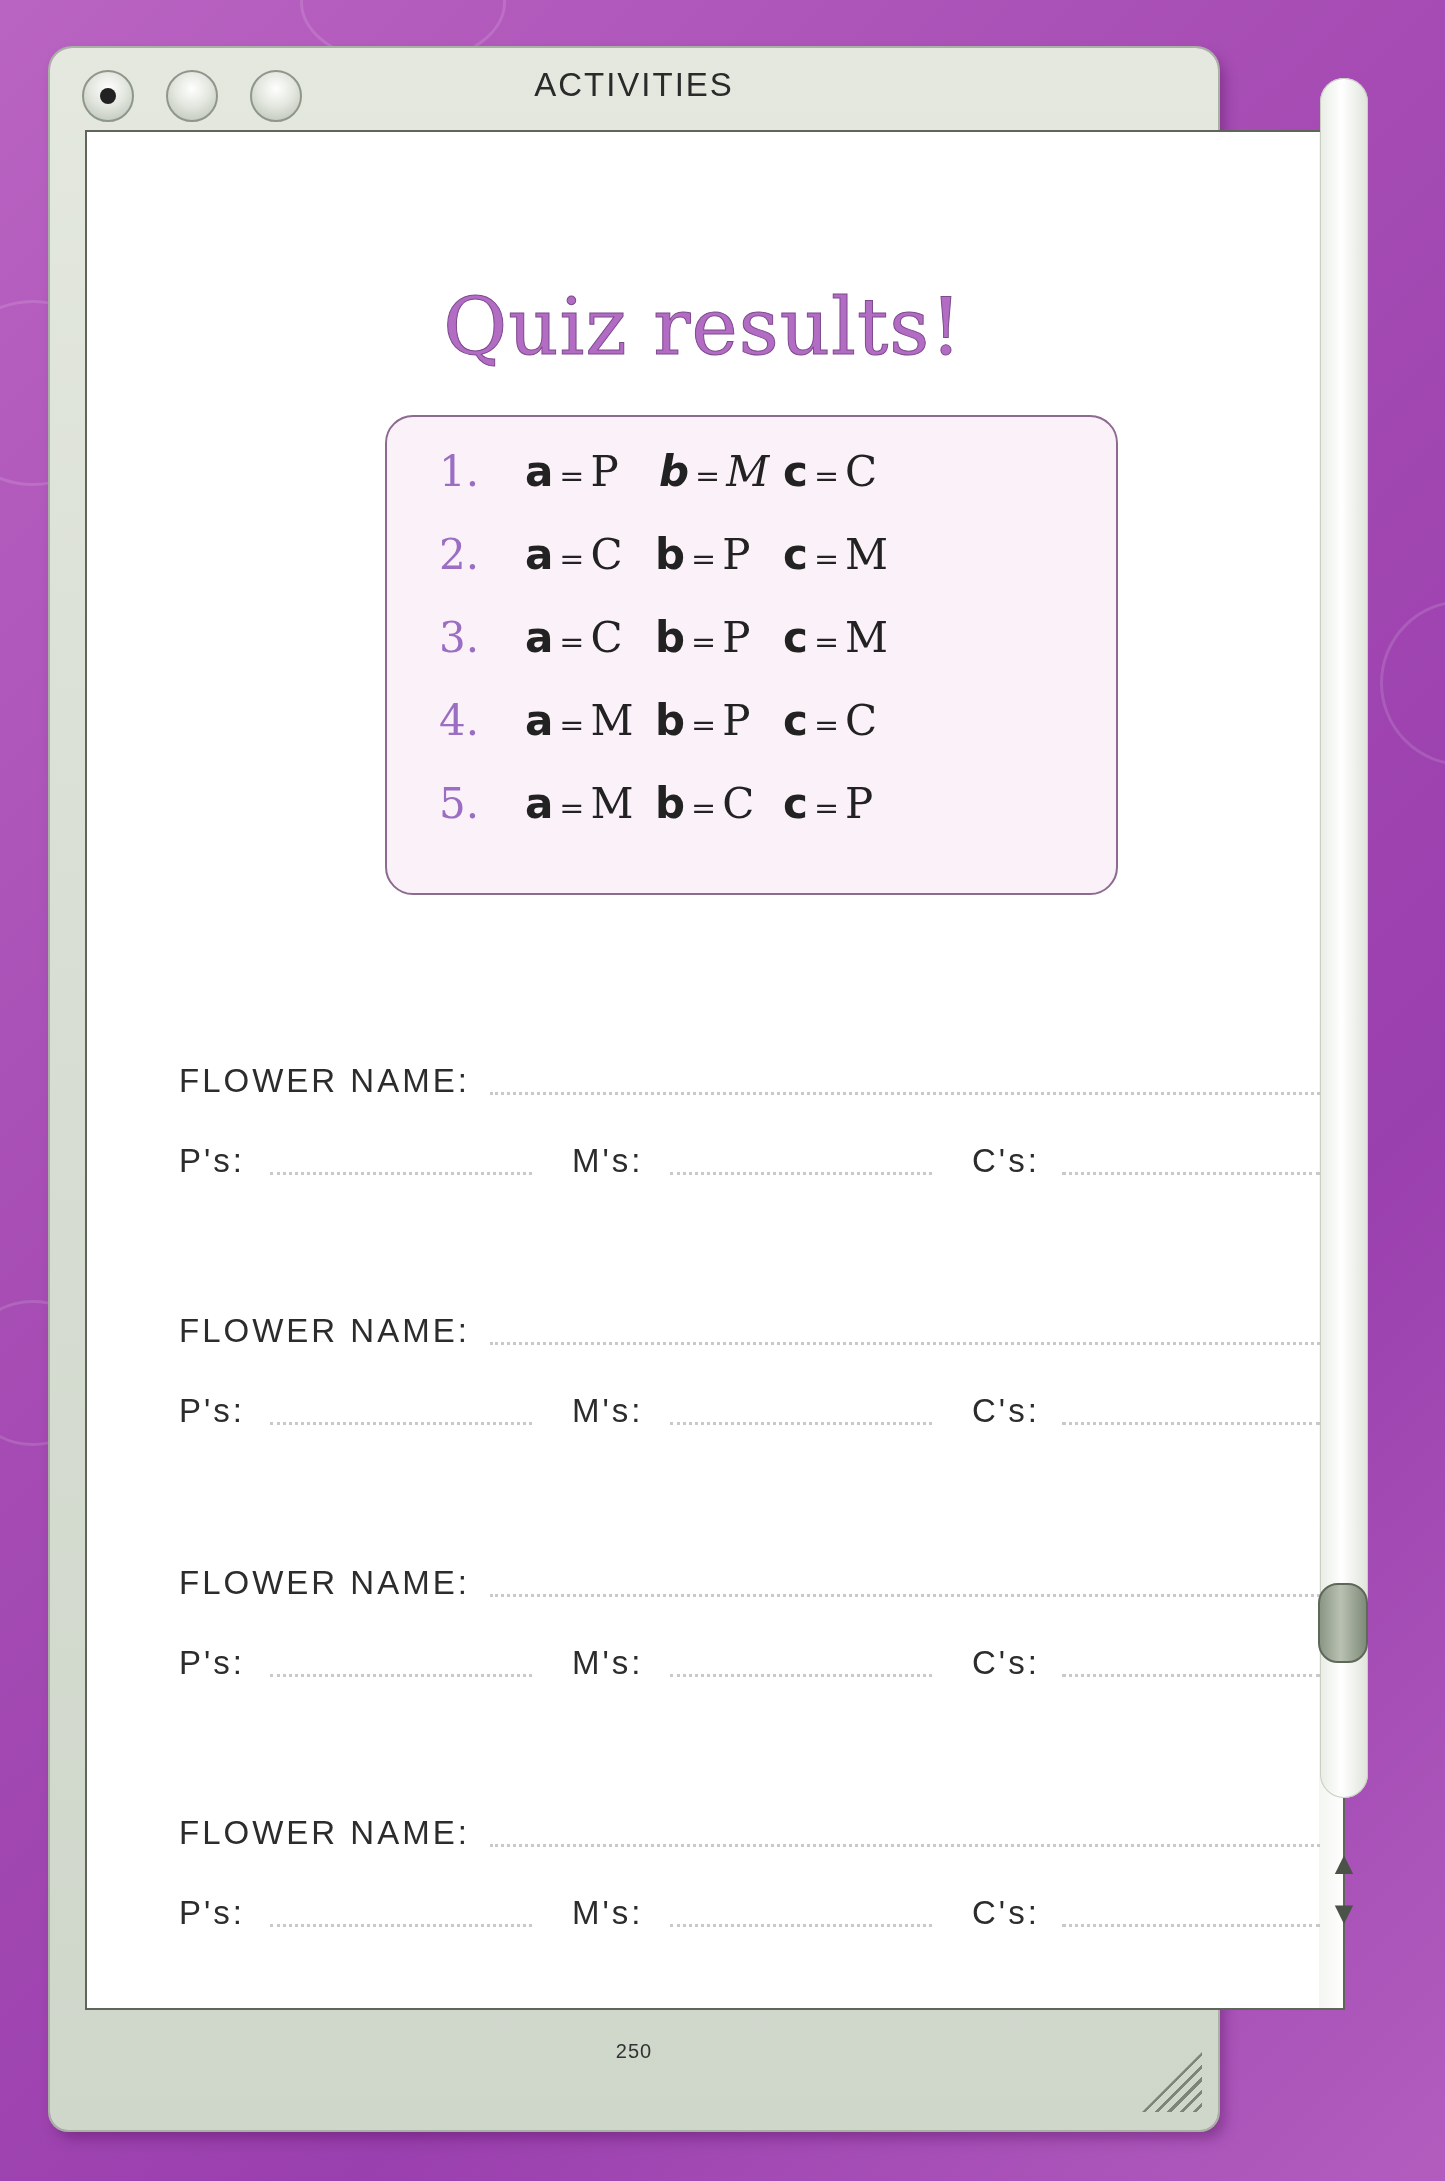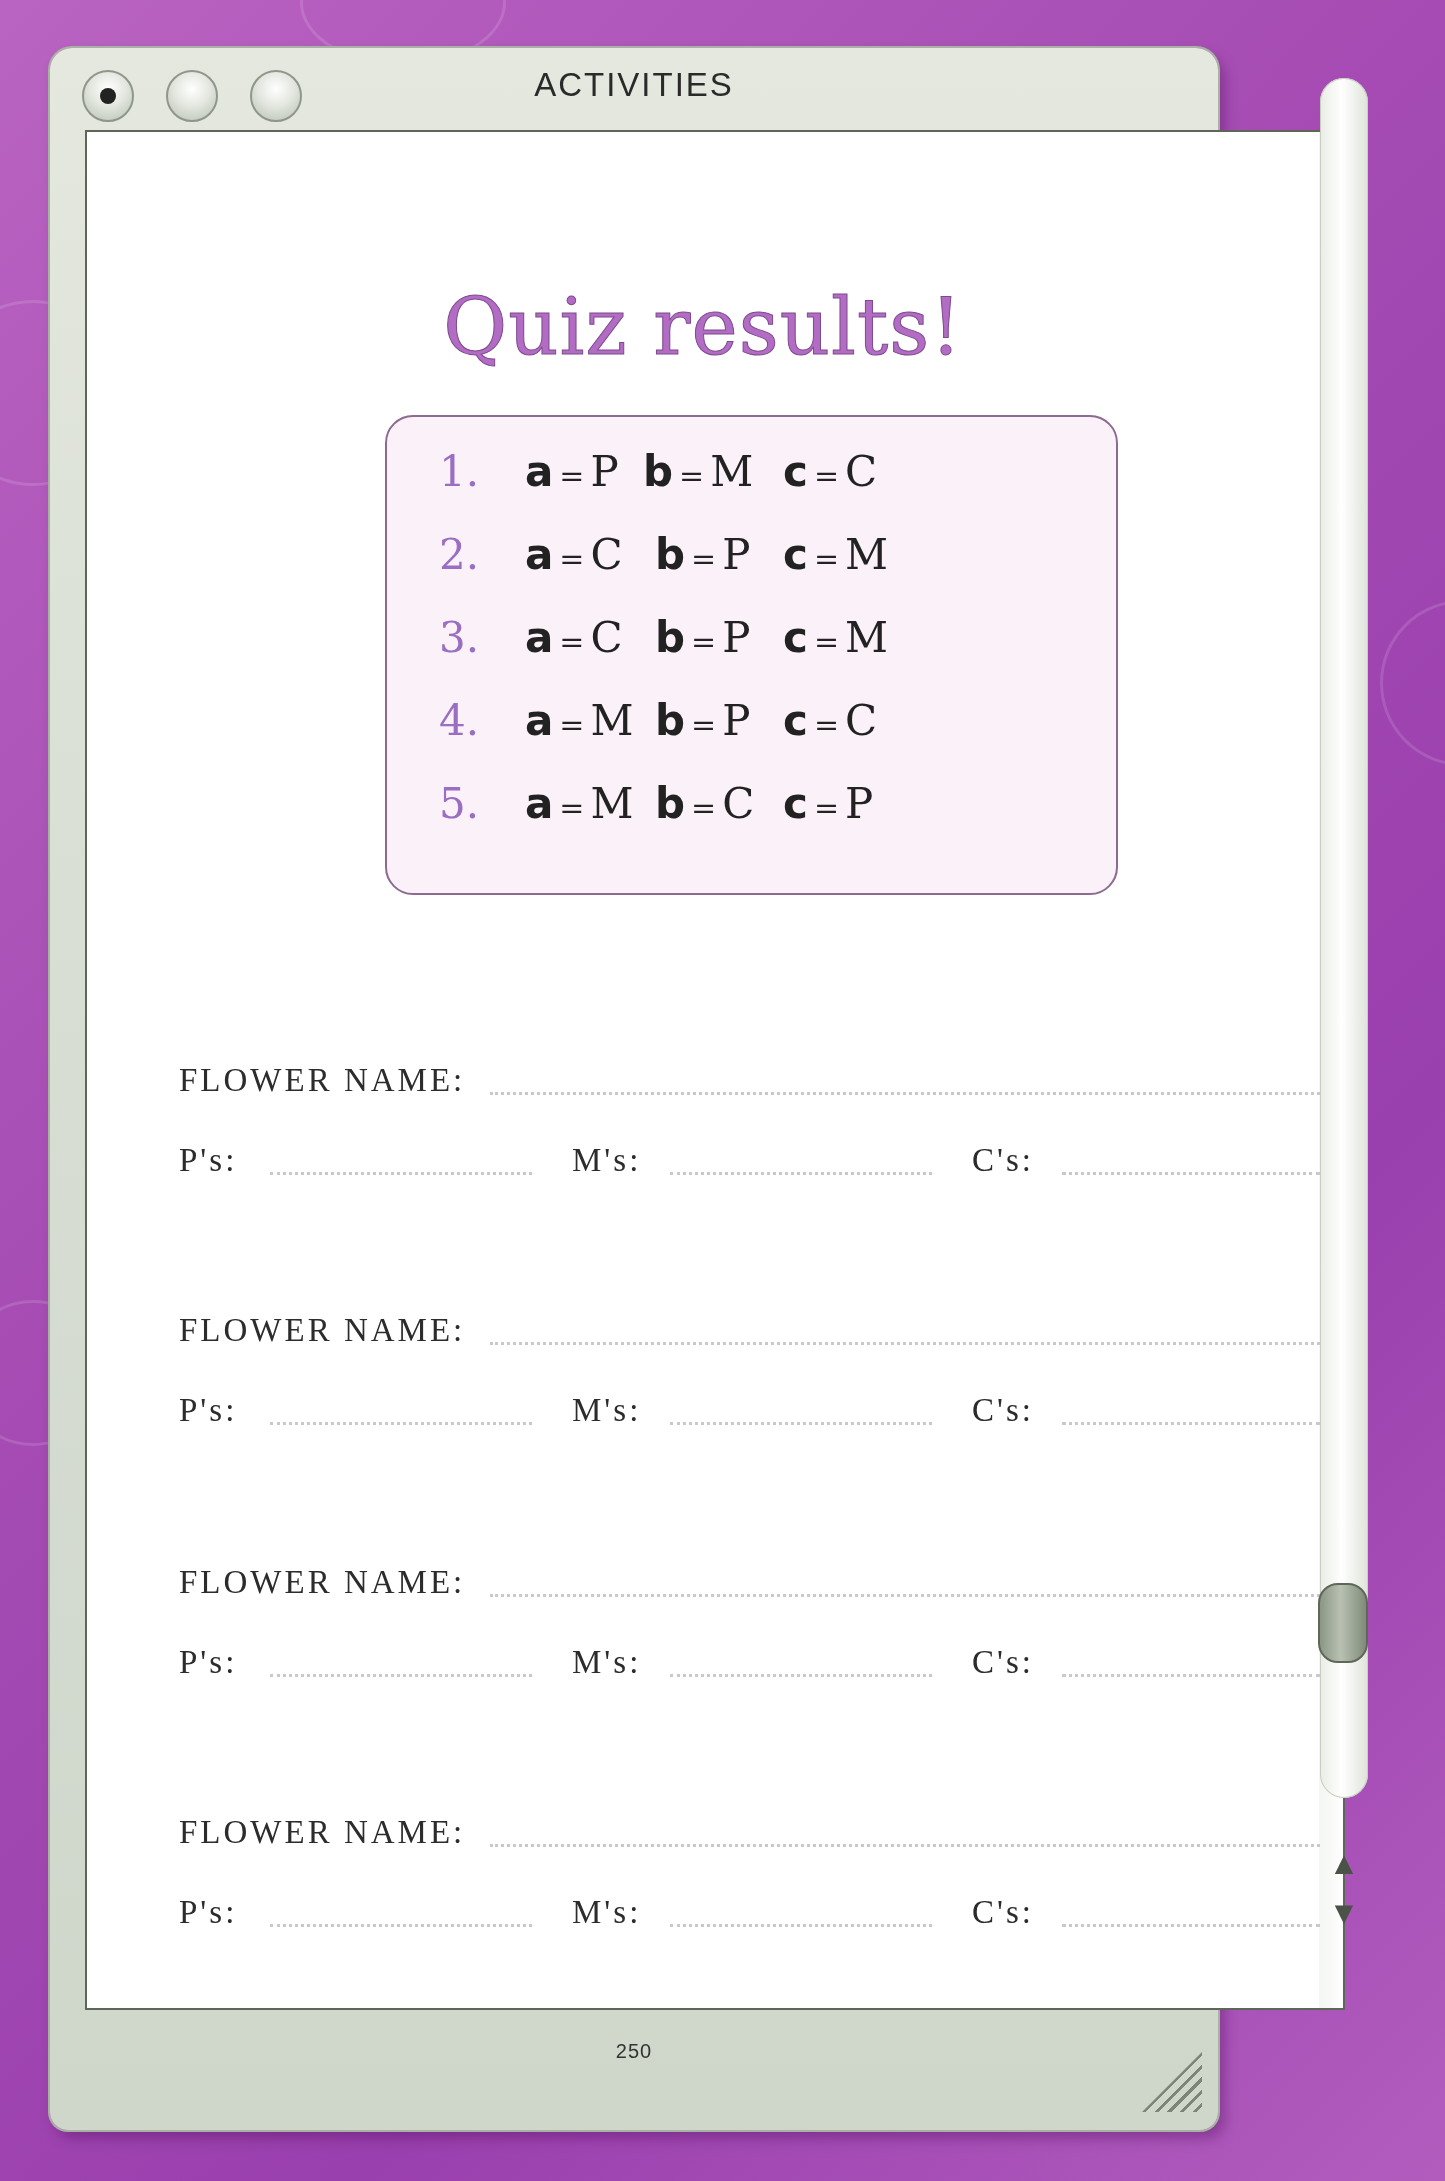--- a/index.html
+++ b/index.html
@@ -52,21 +52,21 @@
   .quiz-box { position:absolute; left:298px; top:283px; width:733px; height:480px;
     background:#fbf1f8; border:2px solid #8d6a8f; border-radius:28px; box-sizing:border-box; }
   .quiz-row { position:absolute; left:0; width:100%; height:60px; font-size:42px; color:#222;
     font-family:"DejaVu Serif", serif; }
   .quiz-num { position:absolute; left:52px; color:#9a6ec2; font-family:"DejaVu Serif", serif; }
   .quiz-cell { position:absolute; white-space:nowrap; }
   .quiz-cell .key { font-weight:bold; font-family:"DejaVu Sans", sans-serif; }
   .quiz-cell .eq { font-size:30px; padding:0 6px; }
 
   .flower-block { position:absolute; left:0; width:1232px; height:160px; }
-  .label { position:absolute; font-family:Liberation Serif, serif; font-size:33px; letter-spacing:3px; color:#2c2c2c;text-align:center; }
+  .label { position:absolute; font-family:Liberation Sans, sans-serif; font-size:33px; letter-spacing:3px; color:#2c2c2c;text-align:center; }
   .dotline { position:absolute; height:0; border-bottom:3px dotted #c9c9c9; }
 </style>
 </head>
 <body>
 
 <div class="bg-swirl" style="left:-60px;top:300px;width:180px;height:180px;"></div>
 <div class="bg-swirl" style="left:-40px;top:1300px;width:140px;height:140px;"></div>
 <div class="bg-swirl" style="left:1380px;top:600px;width:160px;height:160px;"></div>
 <div class="bg-swirl" style="left:300px;top:-60px;width:200px;height:120px;"></div>
 
@@ -82,21 +82,21 @@
 
   <div class="content">
     <div class="scrolltrack"></div>
 
     <div class="quiz-title">Quiz results!</div>
 
     <div class="quiz-box">
       <div class="quiz-row" style="top:30px;">
         <span class="quiz-num">1.</span>
         <span class="quiz-cell" style="left:138px;"><span class="key">a</span><span class="eq">=</span><span>P</span></span>
-        <span class="quiz-cell" style="left:256px;"><span class="key">b</span><span class="eq">=</span><span>M</span></span>
+        <span class="quiz-cell" style="left:272px;font-style:italic;"><span class="key">b</span><span class="eq">=</span><span>M</span></span>
         <span class="quiz-cell" style="left:396px;"><span class="key">c</span><span class="eq">=</span><span>C</span></span>
       </div>
       <div class="quiz-row" style="top:113px;">
         <span class="quiz-num">2.</span>
         <span class="quiz-cell" style="left:138px;"><span class="key">a</span><span class="eq">=</span><span>C</span></span>
         <span class="quiz-cell" style="left:268px;"><span class="key">b</span><span class="eq">=</span><span>P</span></span>
         <span class="quiz-cell" style="left:396px;"><span class="key">c</span><span class="eq">=</span><span>M</span></span>
       </div>
       <div class="quiz-row" style="top:196px;">
         <span class="quiz-num">3.</span>

